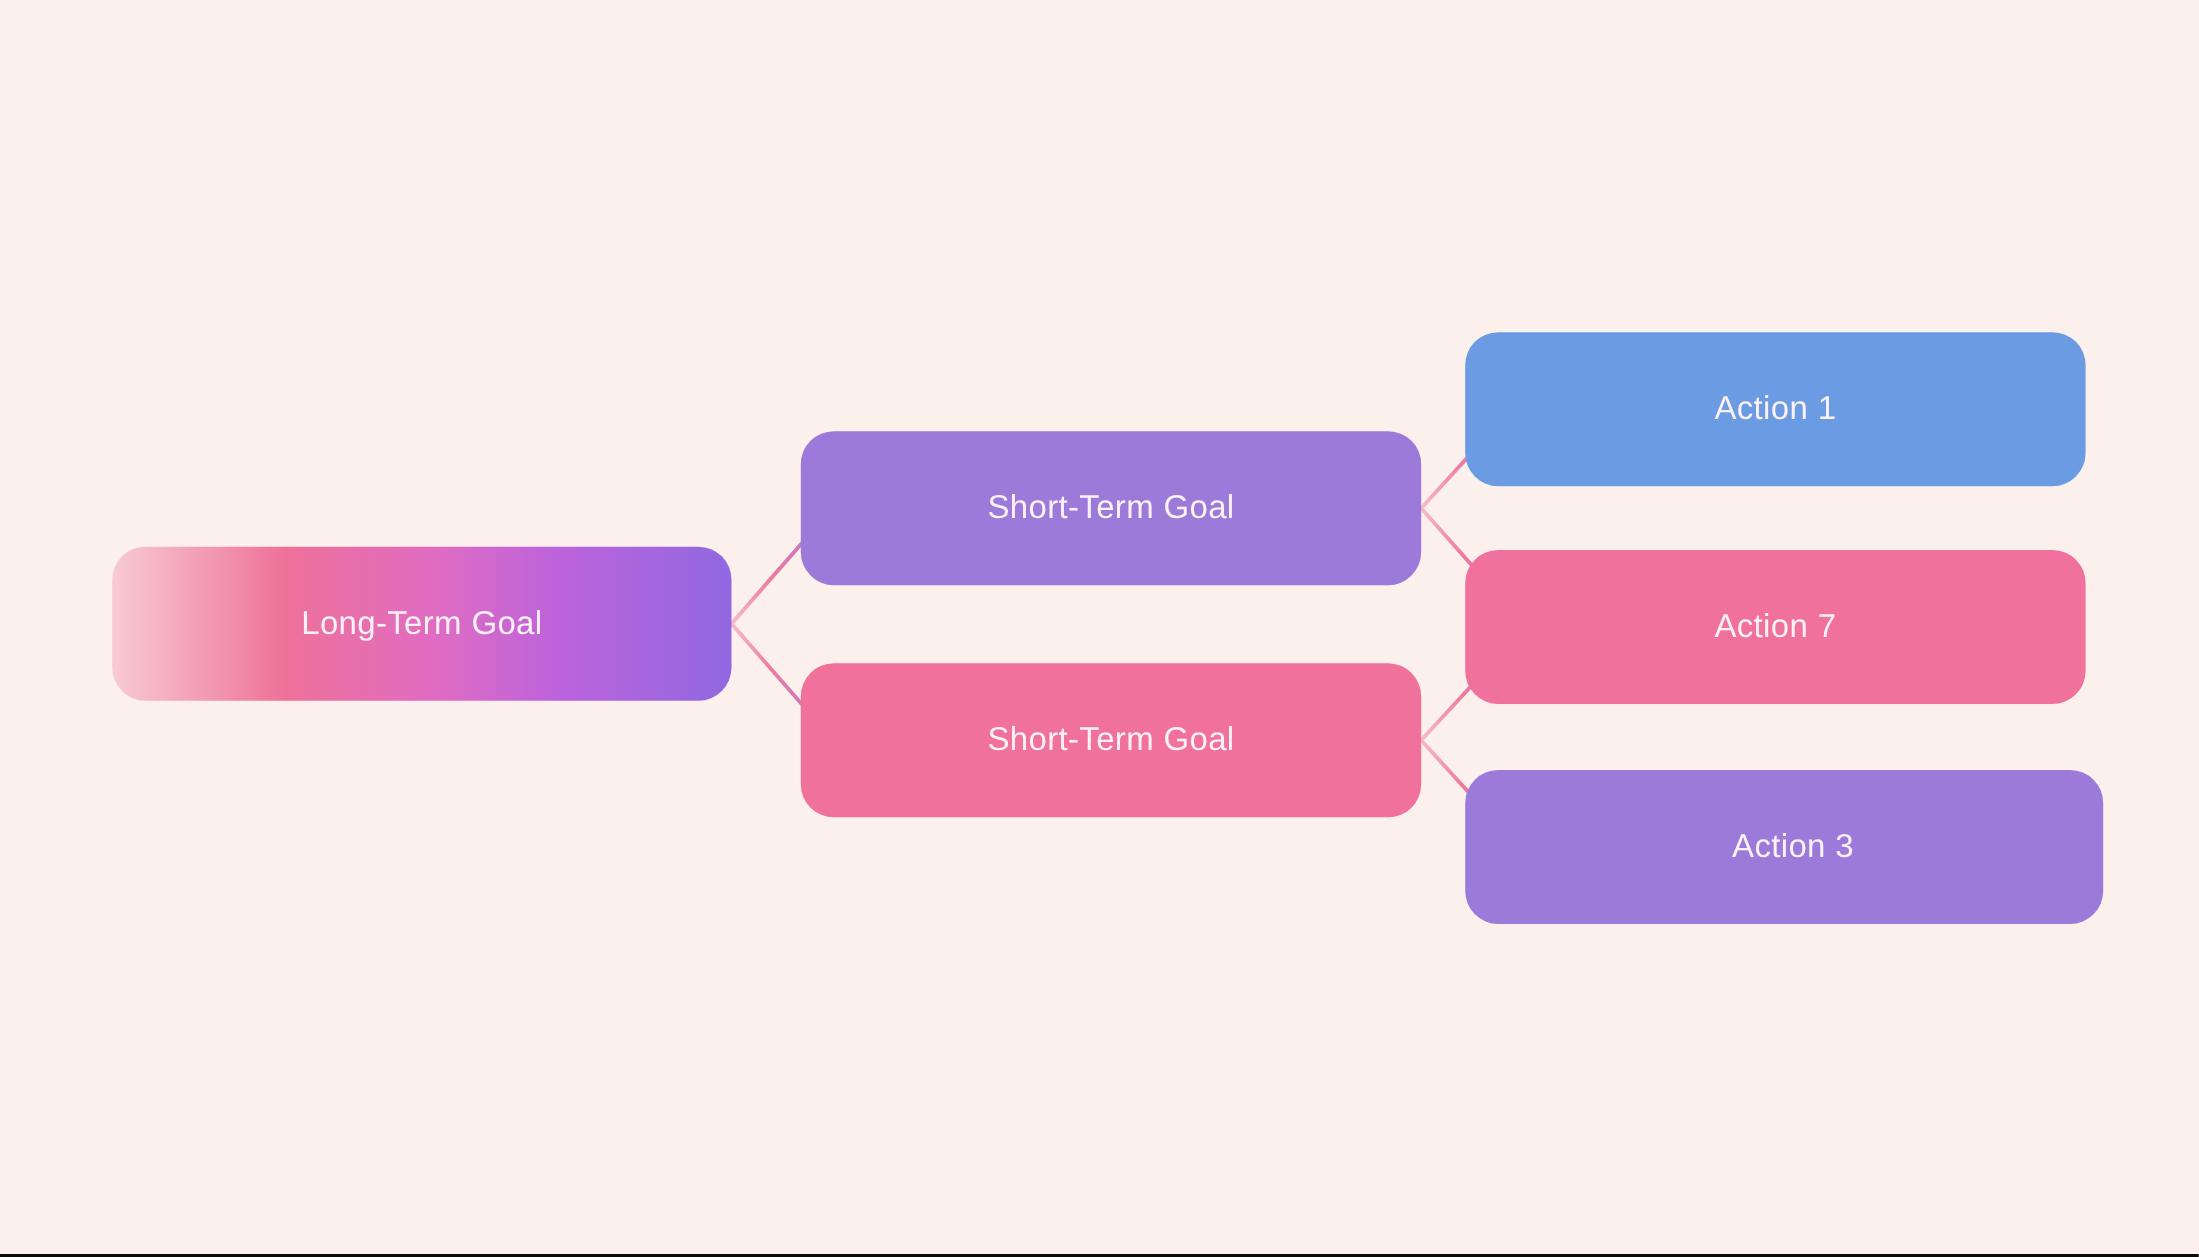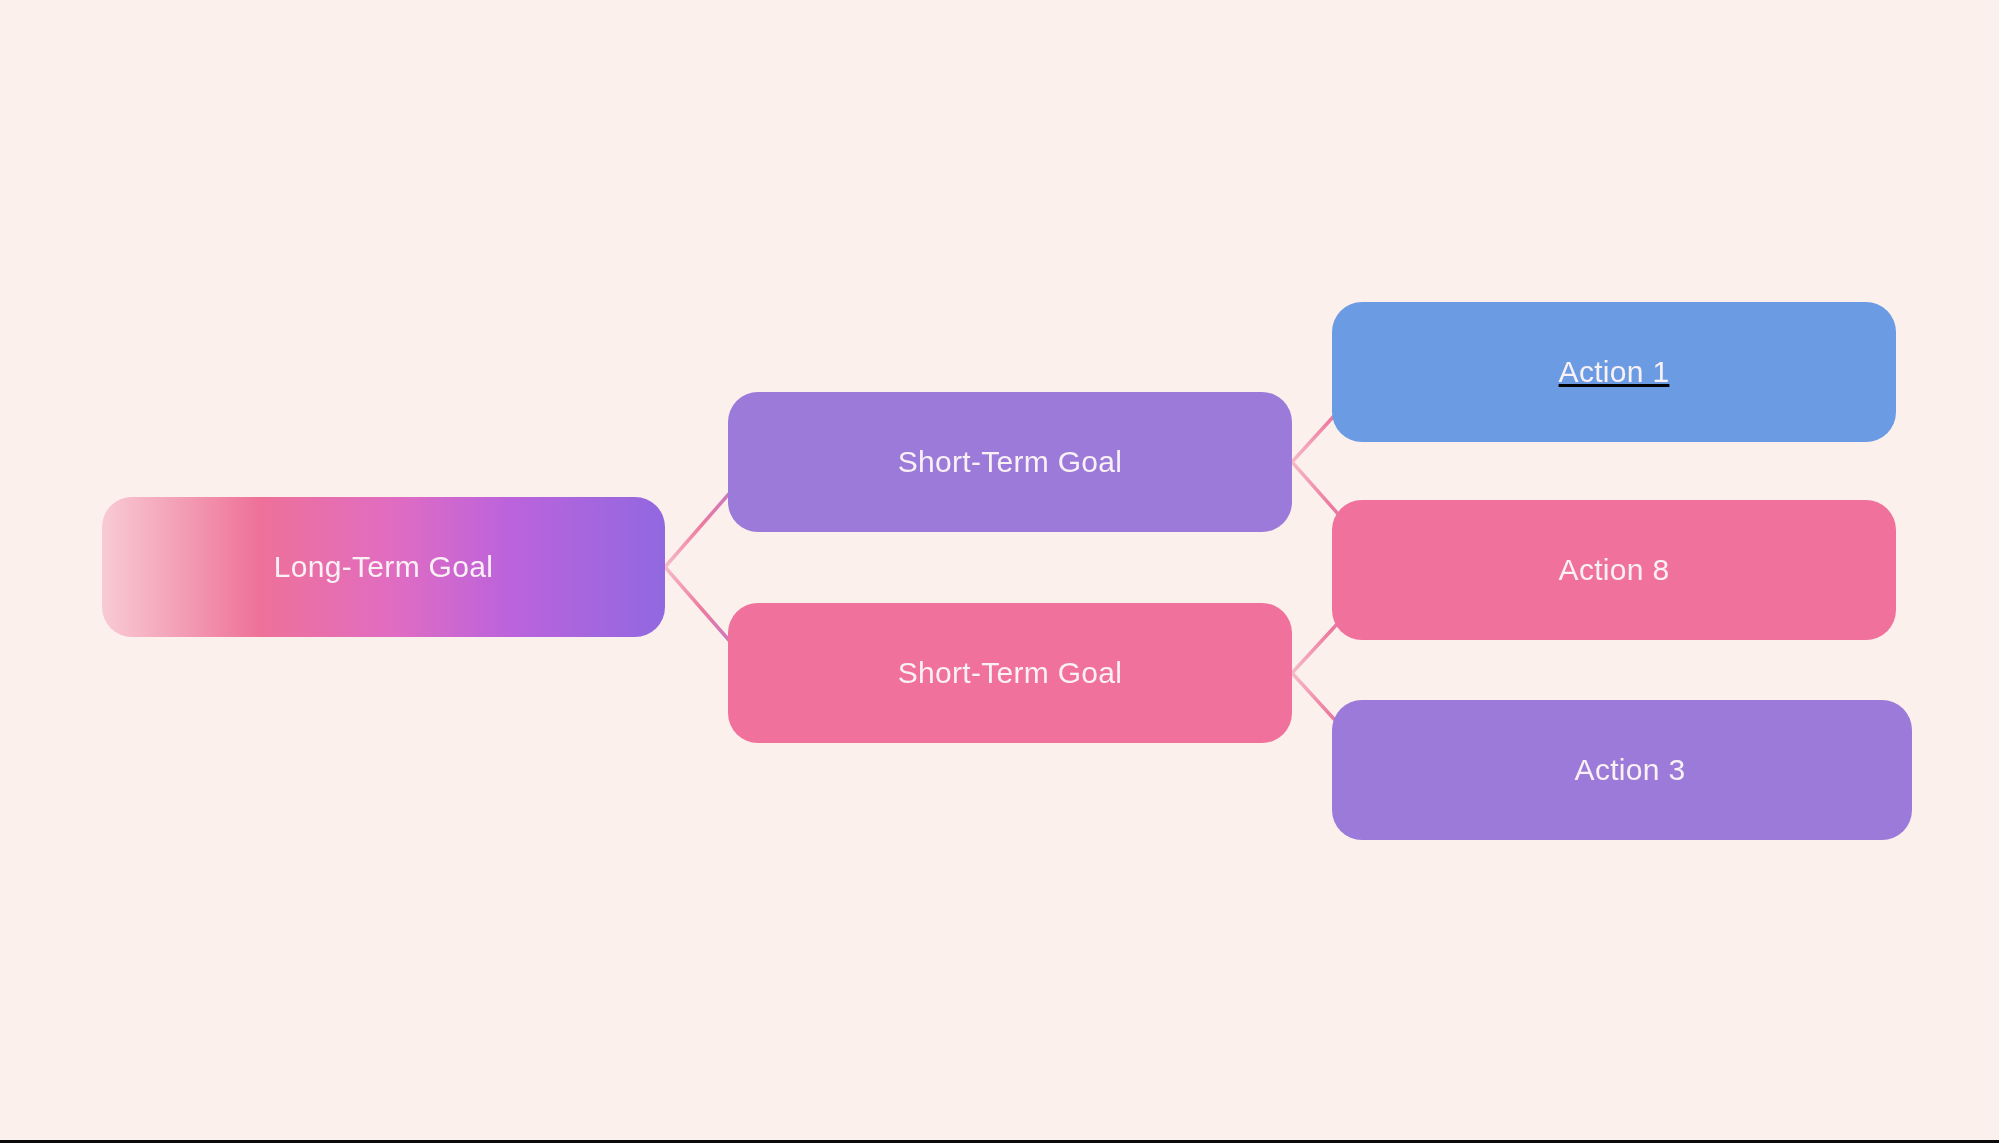--- a/index.html
+++ b/index.html
@@ -39,21 +39,21 @@
     font-size: 30px;
     font-weight: 400;
     letter-spacing: 0.3px;
     white-space: nowrap;
     user-select: none;
   }
   
   .n0 { left: 102px;  top: 497px; width: 563px; height: 140px; }
   .n1 { left: 728px;  top: 392px; width: 564px; height: 140px; }
   .n2 { left: 728px;  top: 603px; width: 564px; height: 140px; }
-  .n3 { left: 1332px; top: 302px; width: 564px; height: 140px; text-decoration: underline; }
+  .n3 { left: 1332px; top: 302px; width: 564px; height: 140px; }
   .n4 { left: 1332px; top: 500px; width: 564px; height: 140px; }
   .n5 { left: 1332px; top: 700px; width: 564px; height: 140px; padding-left: 16px; }
   .bottom-bar {
     position: absolute;
     left: 0;
     bottom: 0;
     width: 100%;
     height: 3px;
   }
 </style>
@@ -113,21 +113,21 @@
 
   <div class="node n2" style="background: rgb(240, 113, 155);">
     <span class="label" style="color: rgb(250, 241, 245);">Short-Term Goal</span>
   </div>
 
   <div class="node n3" style="background: rgb(106, 155, 227);">
     <span class="label" style="color: rgb(250, 241, 245);">Action 1</span>
   </div>
 
   <div class="node n4" style="background: rgb(240, 113, 155);">
-    <span class="label" style="color: rgb(250, 241, 245);">Action 8</span>
+    <span class="label" style="color: rgb(250, 241, 245);">Action 7</span>
   </div>
 
   <div class="node n5" style="background: rgb(155, 122, 217);">
     <span class="label" style="color: rgb(250, 241, 245);">Action 3</span>
   </div>
 
   <div class="bottom-bar" style="background: rgb(11, 11, 11);"></div>
 </div>
 
 </body></html>

